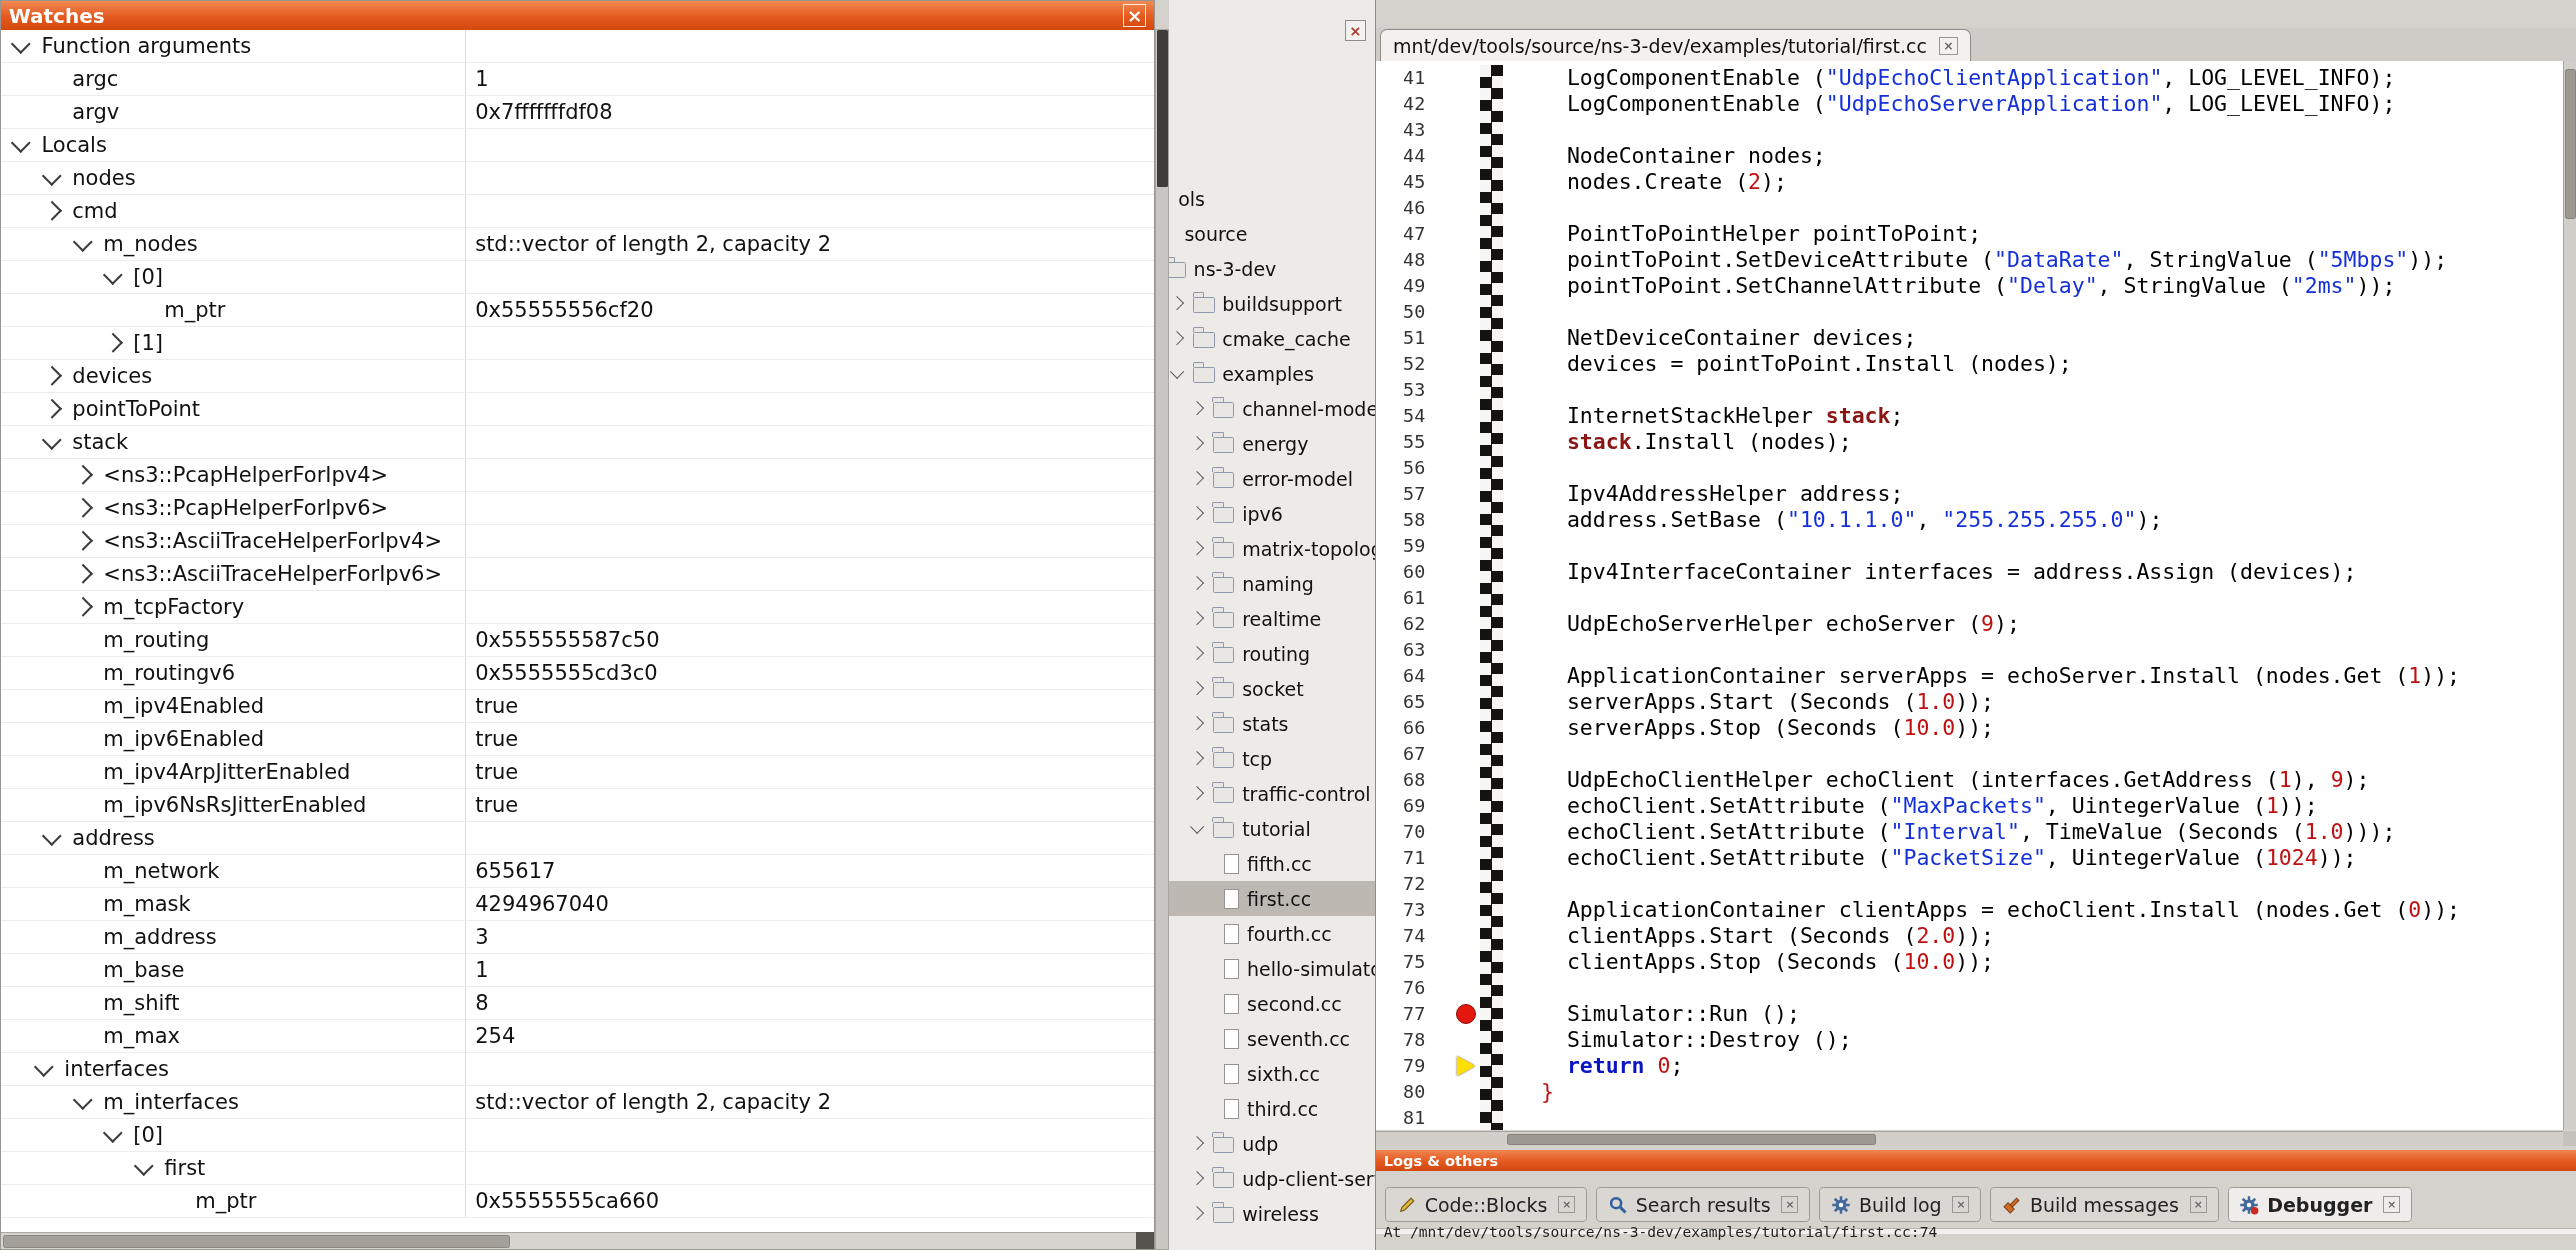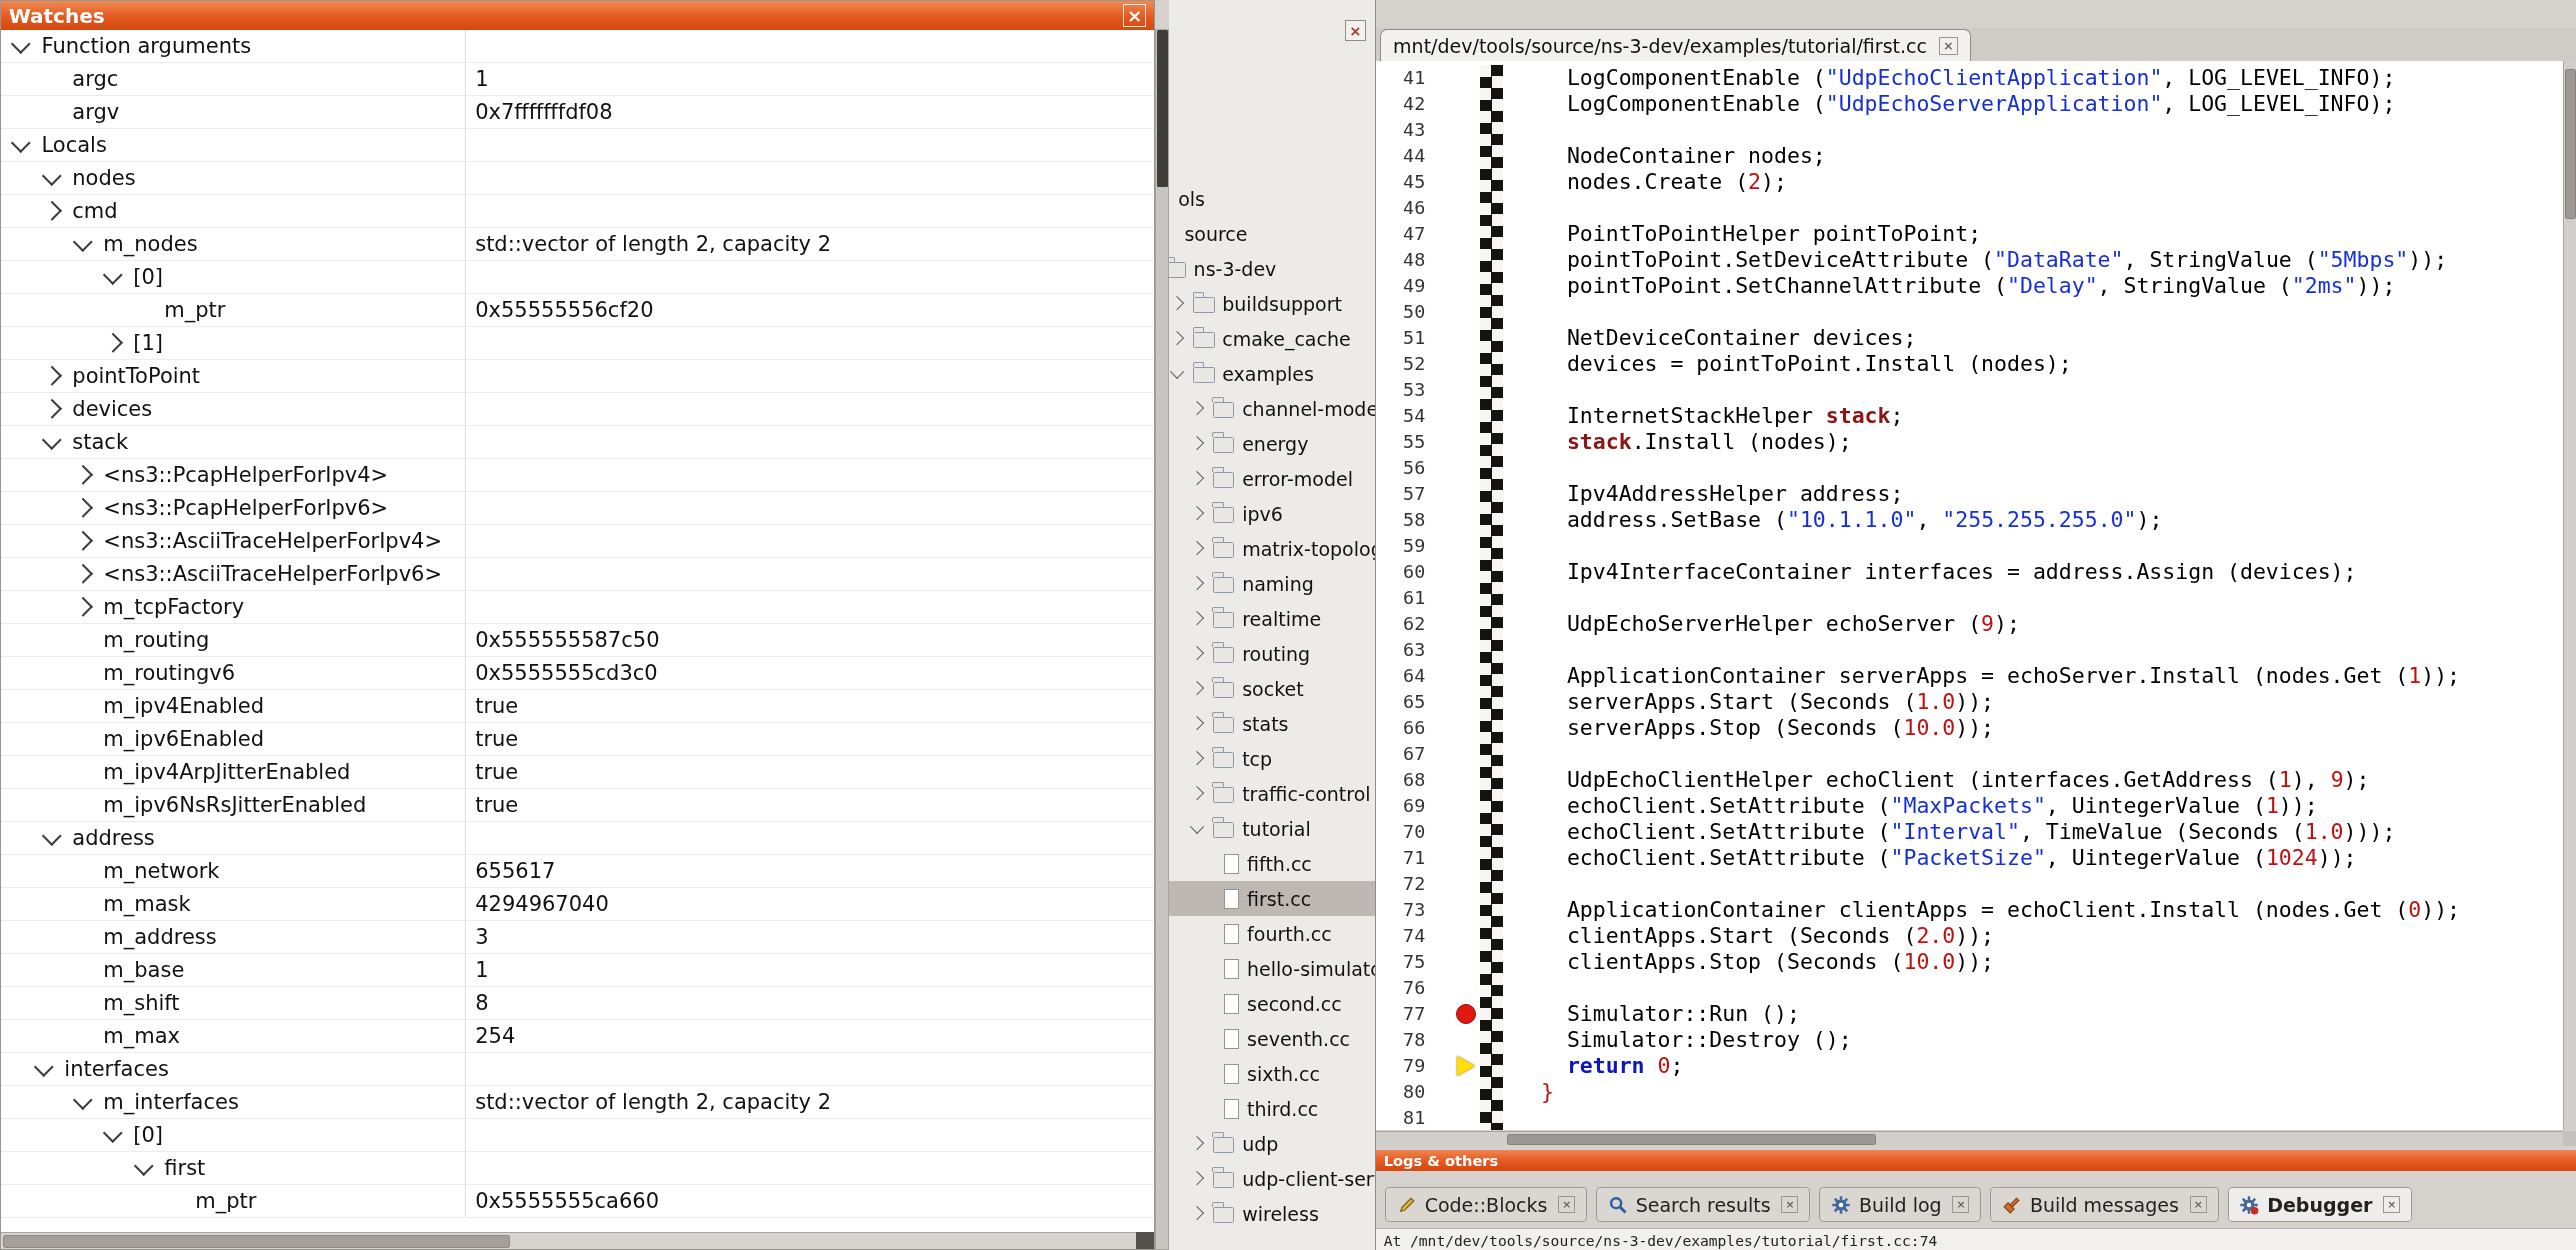--- a/index.html
+++ b/index.html
@@ -91,21 +91,21 @@
       border-left:0.8px solid #a8a5a0;box-sizing:border-box;}
   #e-vthumb{position:absolute;left:0.8px;top:7.7px;width:10.8px;height:150px;background:#9d9892;
       border:0.8px solid #85817b;border-radius:2.3px;box-sizing:border-box;}
   #e-hscroll{position:absolute;left:0;right:13px;top:1131px;height:15.4px;background:#d2cecA;
       border-top:0.8px solid #a8a5a0;box-sizing:border-box;}
   #e-hthumb{position:absolute;left:131px;top:1.5px;width:369px;height:11.5px;background:#9d9892;
       border:0.8px solid #85817b;border-radius:2.3px;box-sizing:border-box;}
   #e-corner{position:absolute;right:0;top:1131px;width:13px;height:15.4px;background:#c5c1bd;}
 
   
-  #logs{position:absolute;left:1375px;right:0;top:1150px;height:101px;background:#d5d1cd;
+  #logs{position:absolute;left:1375px;right:0;top:1150px;height:84px;background:#d5d1cd;
         border-left:0.8px solid #908d89;box-sizing:border-box;}
   #logs-title{height:21px;background:linear-gradient(#ef8550,var(--accent,#e3591f) 55%,#d2480f);
         color:#fff;font-weight:bold;font-size:14.6px;display:flex;align-items:center;padding-left:7.7px;}
   #logs-tabs{position:absolute;left:0;top:34px;right:0;height:38px;display:flex;align-items:flex-end;}
   .ltab{display:inline-flex;align-items:center;height:35px;padding:0 10.8px;margin-left:9.2px;
         font-size:19px;background:#dad6d2;border:0.8px solid #9c9894;border-radius:4.6px;
         box-sizing:border-box;color:#222;}
   .ltab.active{background:#efedeb;font-weight:bold;}
   .ltab .licon{display:inline-flex;margin-right:7.7px;}
   .ltab .lclose{margin-left:10.8px;width:17px;height:17px;border:1.5px solid #9a9691;color:#666;
@@ -211,30 +211,30 @@
             <span class="chev c"></span>
             <span>[1]</span>
           </div>
           <div class="w-val">
             <span></span>
           </div>
         </div>
         <div class="w-row">
           <div class="w-name" style="padding-left: 40px;">
             <span class="chev c"></span>
-            <span>pointToPoint</span>
+            <span>devices</span>
           </div>
           <div class="w-val">
             <span></span>
           </div>
         </div>
         <div class="w-row">
           <div class="w-name" style="padding-left: 40px;">
             <span class="chev c"></span>
-            <span>devices</span>
+            <span>pointToPoint</span>
           </div>
           <div class="w-val">
             <span></span>
           </div>
         </div>
         <div class="w-row">
           <div class="w-name" style="padding-left: 40px;">
             <span class="chev e"></span>
             <span>stack</span>
           </div>

